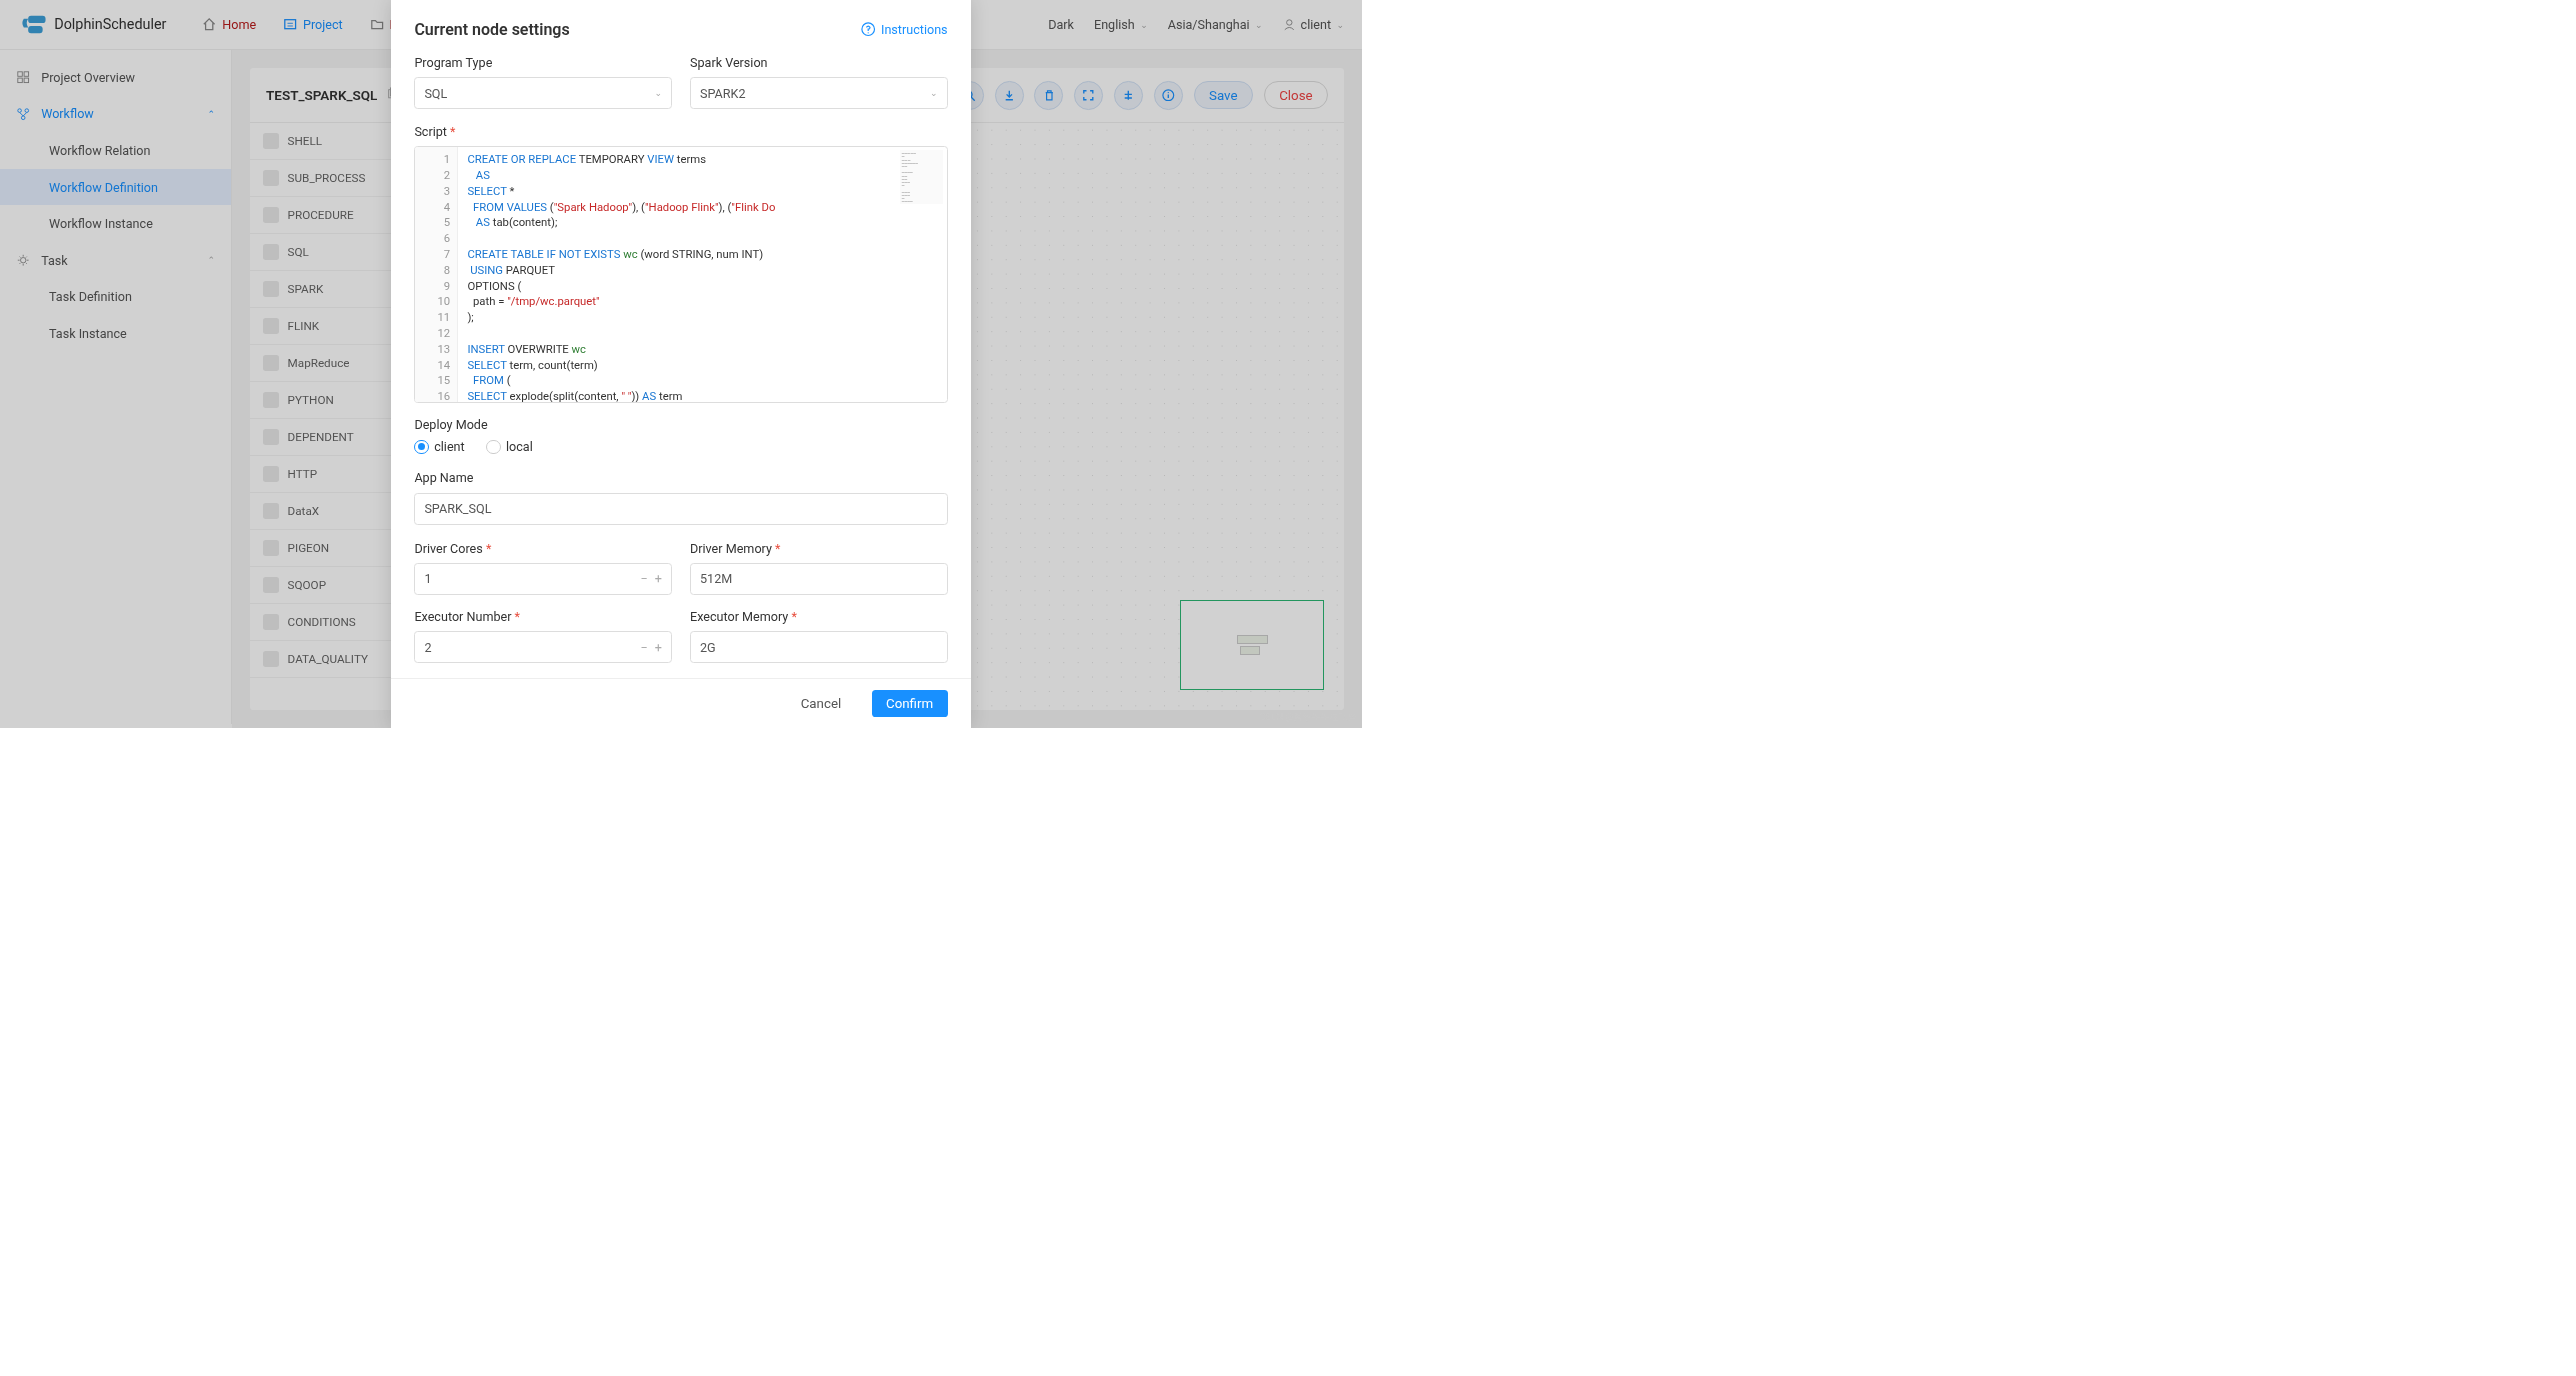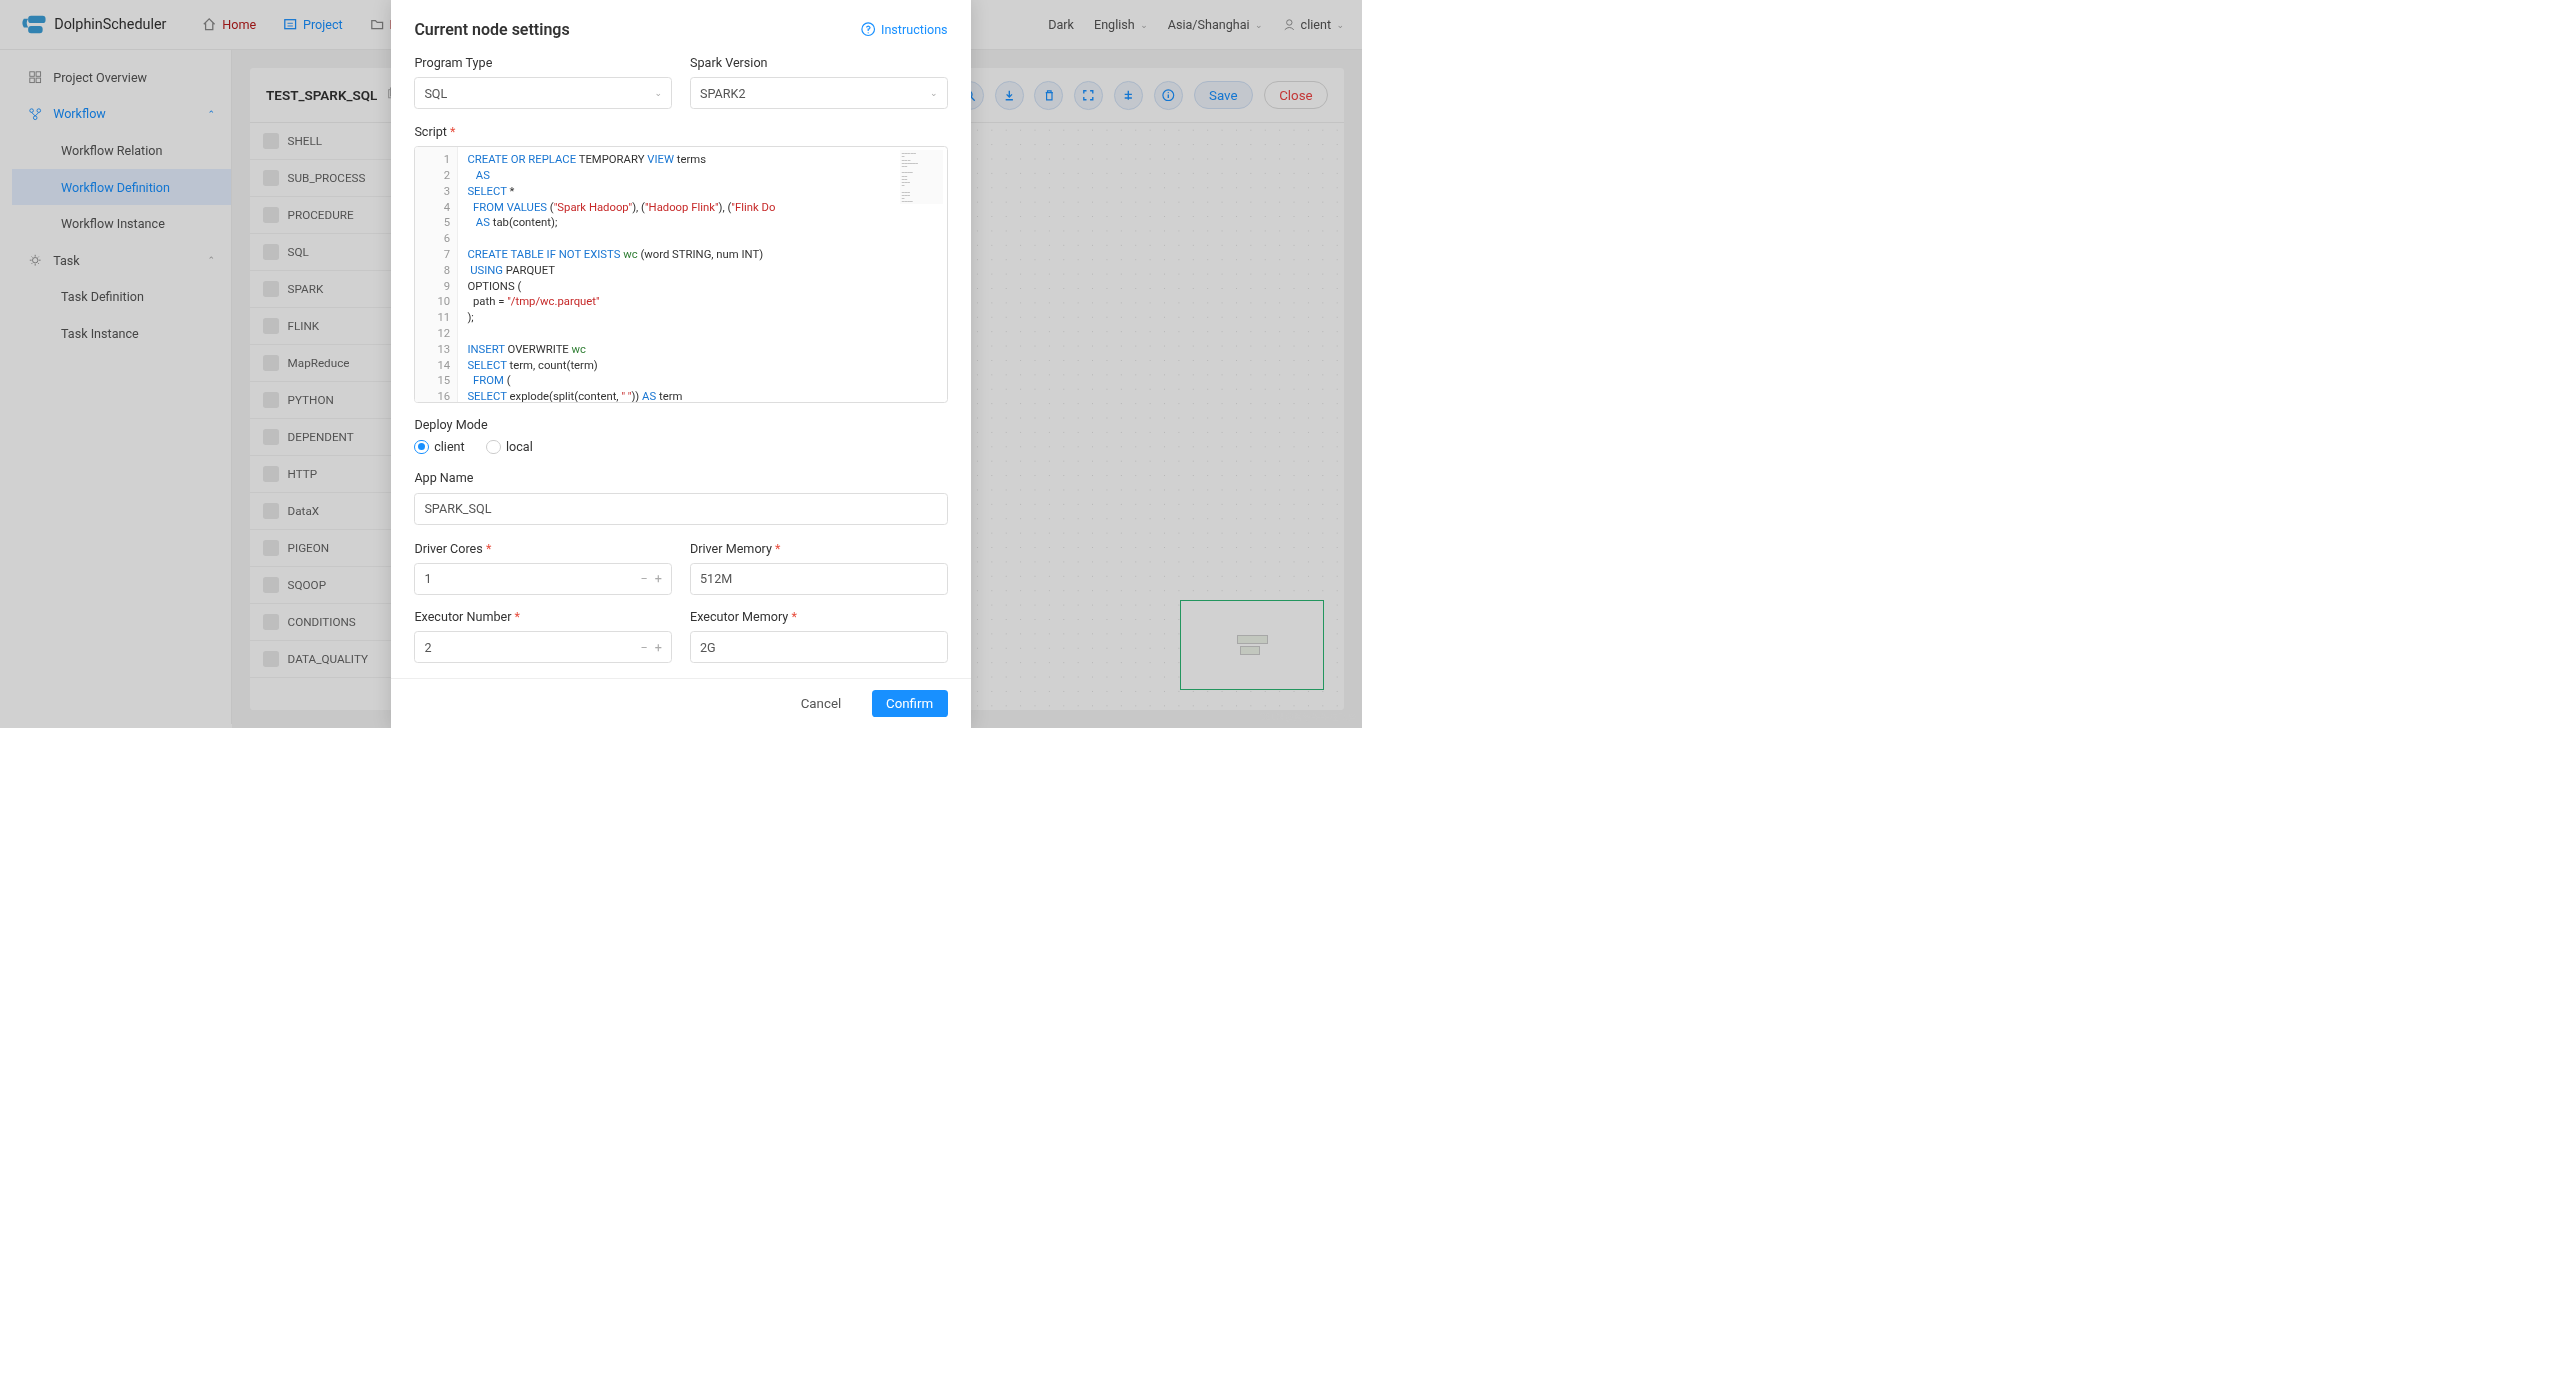--- a/index.html
+++ b/index.html
@@ -10,21 +10,21 @@
 .header{height:50px;display:flex;align-items:center;padding:0 18px;border-bottom:0.9px solid #eee;background:#fff;}
 .logo{display:flex;align-items:center;gap:7.2px;font-size:14.4px;color:#333;}
 .logo svg{width:29px;height:25px;}
 .nav{display:flex;gap:27px;margin-left:36px;}
 .nav-item{display:flex;align-items:center;gap:5.4px;color:#b91c1c;cursor:pointer;}
 .nav-item.active{color:#1890ff;}
 .header-right{margin-left:auto;display:flex;align-items:center;gap:20px;color:#555;}
 .hdr-sel{display:flex;align-items:center;gap:5.4px;}
 
 
-.sidebar{position:absolute;left:0;top:50px;bottom:4px;width:232px;border-right:0.9px solid #eee;background:#fff;padding-top:9px;padding-left:12px;}
+.sidebar{position:absolute;left:0;top:50px;bottom:4px;width:232px;border-right:0.9px solid #eee;background:#fff;padding-top:9px;}
 .side-item{display:flex;align-items:center;gap:10.8px;padding:10.8px 16px;color:#555;cursor:pointer;}
 .side-item.active{background:#e6f0ff;color:#1890ff;}
 .side-sub{padding-left:49px;}
 .side-group{display:flex;align-items:center;justify-content:space-between;padding:10.8px 16px;color:#555;}
 
 
 .main{position:absolute;left:232px;top:50px;right:0;bottom:0;background:#f5f5f5;padding:18px;}
 .card{background:#fff;border-radius:3.6px;height:100%;display:flex;flex-direction:column;}
 .card-head{display:flex;align-items:center;padding:12.6px 16px;border-bottom:0.9px solid #eee;}
 .wf-title{font-weight:600;font-size:13.5px;}

